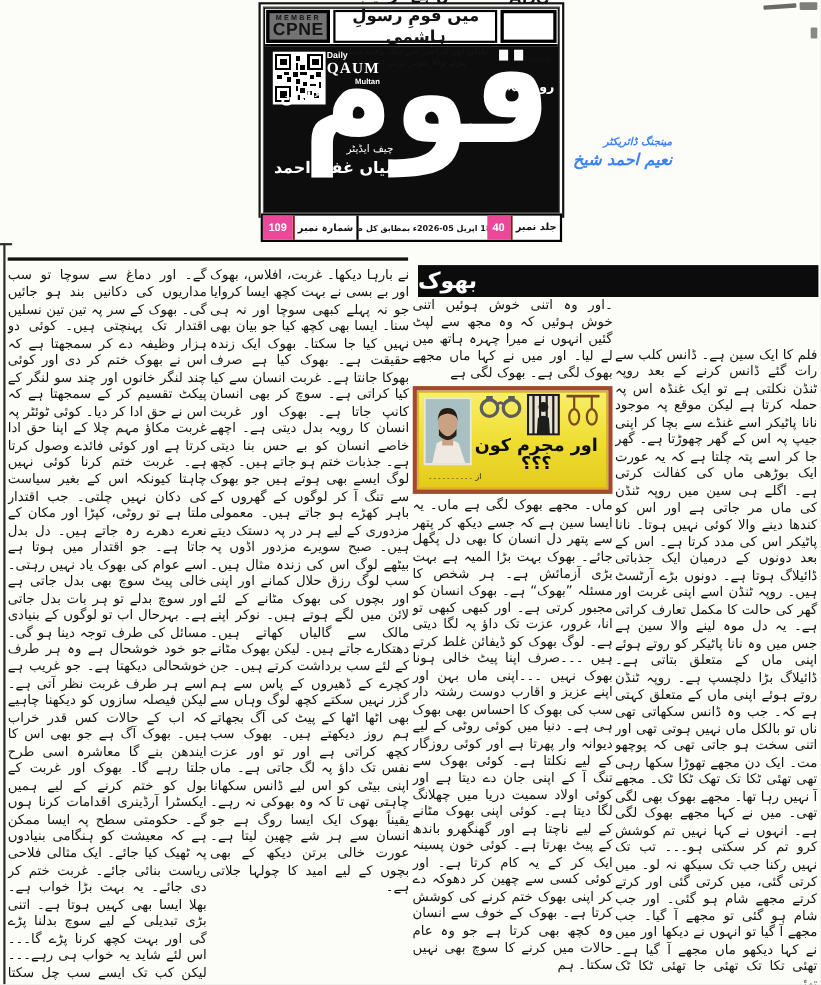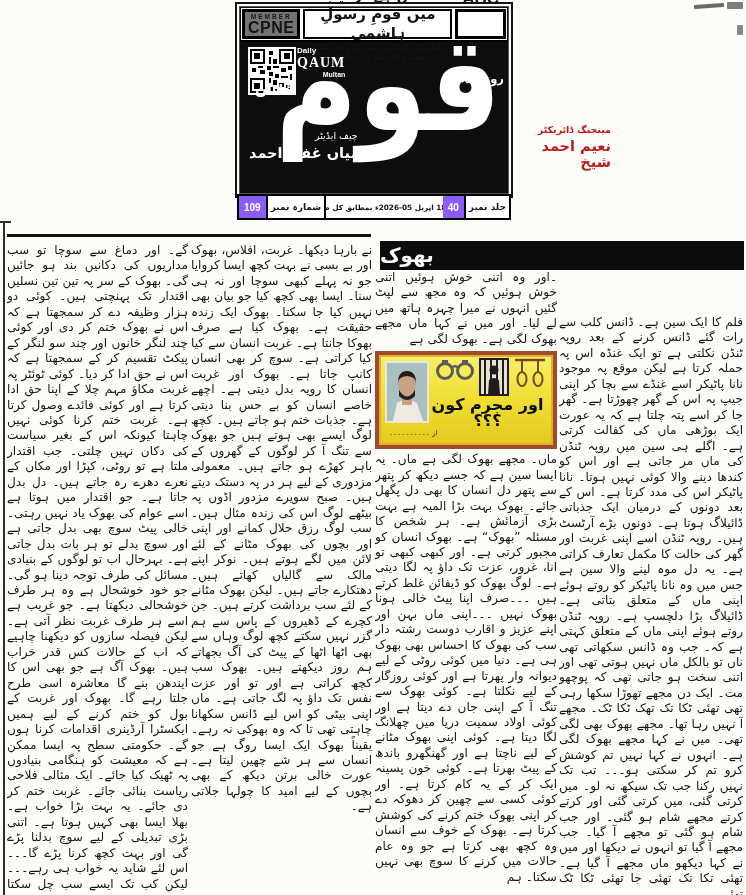--- a/index.html
+++ b/index.html
@@ -35,30 +35,30 @@
   .daily{font-size:8px;font-weight:bold;}
   .qaum-en{font-size:14px;font-weight:bold;letter-spacing:1px;font-family:"Liberation Serif","DejaVu Serif",serif;}
   .multan-en{font-size:7px;font-weight:bold;text-align:right;}
   .logo{position:absolute;left:62px;top:6px;width:200px;color:#fff;font-size:112px;font-weight:bold;
         text-align:center;line-height:1.1;transform:scaleY(1.18);transform-origin:top center;}
   .rozanama{position:absolute;right:5px;top:66px;color:#fff;font-size:11.5px;font-weight:bold;}
   .multan-ur{position:absolute;left:16px;top:76px;color:#fff;font-size:14px;font-weight:bold;}
   .ce-title{position:absolute;left:76px;top:124px;color:#fff;font-size:9.5px;}
   .ce-name{position:absolute;left:10px;top:139px;color:#fff;font-size:14.5px;font-weight:bold;}
 
-  .md-block{position:absolute;left:511px;top:124px;width:100px;text-align:right;color:#b91c1c;}
+  .md-block{position:absolute;left:511px;top:124px;width:100px;text-align:right;color:#3b82f6;font-style:italic;}
   .md-title{font-size:9.5px;font-weight:bold;}
   .md-name{font-size:14.5px;font-weight:bold;margin-top:3px;}
 
   .datebar{position:absolute;left:237px;top:194px;width:270px;height:22px;border:2px solid #000;background:#fff;
            display:flex;align-items:stretch;font-weight:bold;}
   .dcell{display:flex;align-items:center;padding:0 3px;white-space:nowrap;}
-  .dlabel{font-size:9px;border-left:2px solid #000000;}
+  .dlabel{font-size:9px;border-left:2px solid #7f1d1d;}
   .dlabel.first{border-right:0;}
-  .numbox{background:#8b5cf6;color:#fff;font-size:10px;display:flex;align-items:center;padding:0 5px;font-family:"Liberation Sans",sans-serif;font-weight:bold;}
+  .numbox{background:#ec4899;color:#fff;font-size:10px;display:flex;align-items:center;padding:0 5px;font-family:"Liberation Sans",sans-serif;font-weight:bold;}
   .ddate{flex:1;font-size:7.3px;justify-content:center;border-left:2px solid #000;overflow:hidden;}
 
   
   .toprule{position:absolute;left:7px;top:234px;width:364px;height:3px;background:#111;}
   .headline{position:absolute;left:380px;top:241px;width:364px;height:29px;background:#0c0c0c;color:#fff;
             text-align:left;font-size:20px;font-weight:bold;line-height:29px;}
   .col{position:absolute;text-align:justify;font-size:12.1px;line-height:15.45px;color:#161616;overflow:hidden;}
   .col p{margin:0;padding:0;}
   .col-right{left:559px;top:270px;width:184px;height:622px;margin-top:45px;}
   .col-midright{left:375px;top:270px;width:182px;height:622px;}

